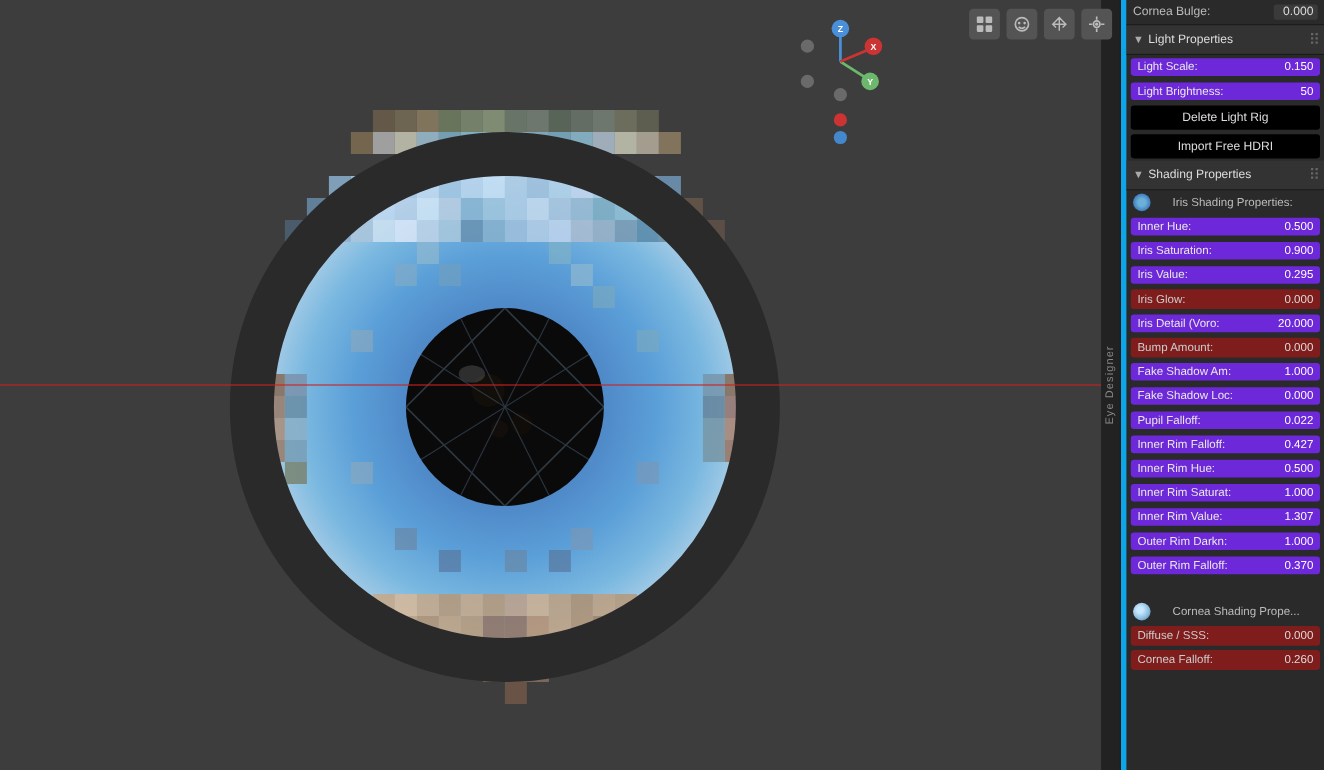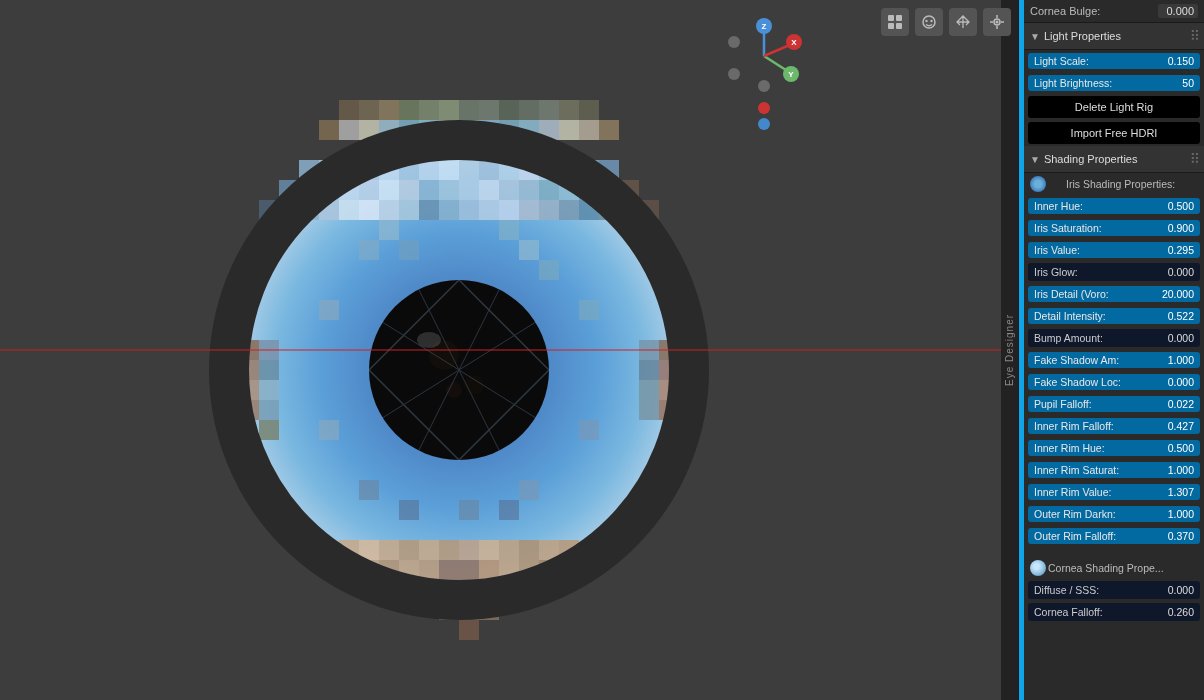--- a/index.html
+++ b/index.html
@@ -148,21 +148,21 @@
       margin: 1px 4px;
       height: 20px;
     }
 
     .prop-btn {
       display: flex;
       align-items: center;
       justify-content: space-between;
       width: 100%;
       height: 16px;
-      background: #0369a1;
+      background: #6d28d9;
       border-radius: 3px;
       padding: 0 6px;
       cursor: pointer;
     }
 
     .prop-btn .prop-label {
       color: #e8e8e8;
       font-size: 10.5px;
       white-space: nowrap;
       overflow: hidden;
@@ -176,21 +176,21 @@
       margin-left: 4px;
     }
 
     
     .prop-neutral {
       display: flex;
       align-items: center;
       justify-content: space-between;
       width: 100%;
       height: 18px;
-      background: #0f172a;
+      background: #7f1d1d;
       border-radius: 3px;
       padding: 0 6px;
       cursor: pointer;
     }
 
     .prop-neutral .prop-label {
       color: #ccc;
       font-size: 10.5px;
     }
 
@@ -253,22 +253,22 @@
       letter-spacing: 1px;
       border-left: 1px solid #1a1a1a;
       cursor: default;
     }
 
     
     .cornea-shading-row {
       display: flex;
       align-items: center;
       padding: 3px 6px;
-      gap: 2px;
-      margin-top: 10px;
+      gap: 20px;
+      margin-top: 20px;
     }
 
     .cornea-icon {
       width: 16px;
       height: 16px;
       background: radial-gradient(circle at 40% 40%, #c8e8ff 20%, #88bbdd 60%, #446688 100%);
       border-radius: 50%;
       flex-shrink: 0;
     }
 
@@ -650,26 +650,20 @@
     </div>
   </div>
 
   <div class="prop-row">
     <div class="prop-btn">
       <span class="prop-label">Iris Detail (Voro:</span>
       <span class="prop-value">20.000</span>
     </div>
   </div>
 
-  <div class="prop-row">
-    <div class="prop-btn">
-      <span class="prop-label">Detail Intensity:</span>
-      <span class="prop-value">0.522</span>
-    </div>
-  </div>
 
   <div class="prop-row">
     <div class="prop-neutral">
       <span class="prop-label">Bump Amount:</span>
       <span class="prop-value">0.000</span>
     </div>
   </div>
 
   <div class="prop-row">
     <div class="prop-btn">

